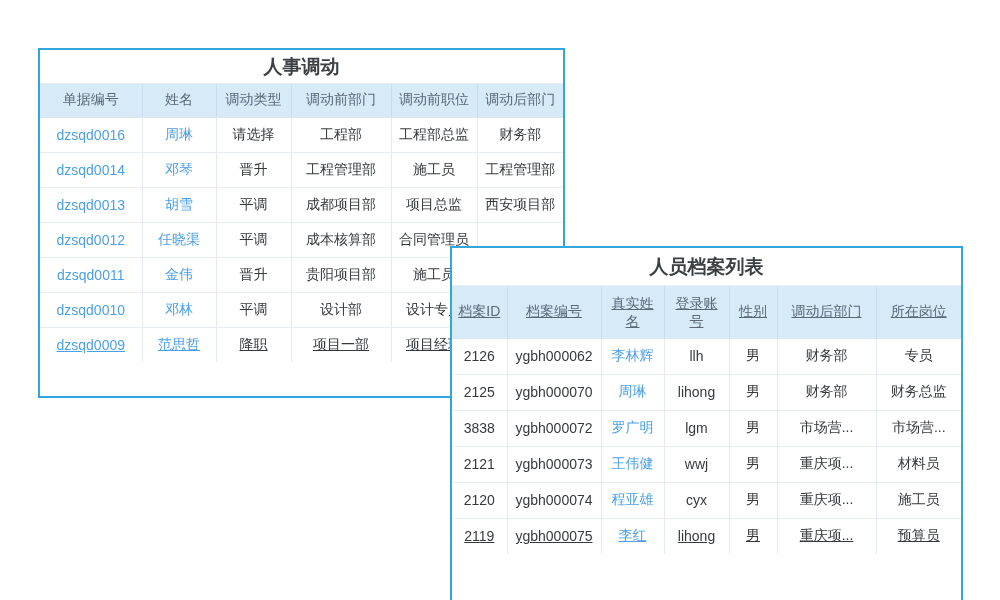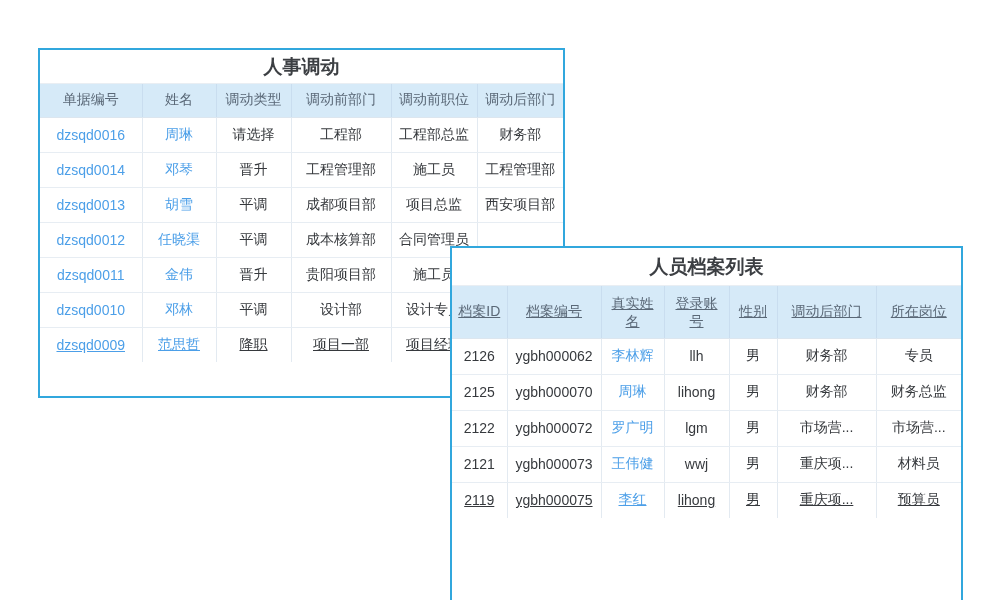--- a/index.html
+++ b/index.html
@@ -196,38 +196,47 @@
           <tr>
             <td>2125</td>
             <td>ygbh000070</td>
             <td class="cell-link">周琳</td>
             <td>lihong</td>
             <td>男</td>
             <td>财务部</td>
             <td>财务总监</td>
           </tr>
           <tr>
-            <td>2122</td>
+            <td>3838</td>
             <td>ygbh000072</td>
             <td class="cell-link">罗广明</td>
             <td>lgm</td>
             <td>男</td>
             <td>市场营...</td>
             <td>市场营...</td>
           </tr>
           <tr>
             <td>2121</td>
             <td>ygbh000073</td>
             <td class="cell-link">王伟健</td>
             <td>wwj</td>
             <td>男</td>
             <td>重庆项...</td>
             <td>材料员</td>
           </tr>
           <tr>
+            <td>2120</td>
+            <td>ygbh000074</td>
+            <td class="cell-link">程亚雄</td>
+            <td>cyx</td>
+            <td>男</td>
+            <td>重庆项...</td>
+            <td>施工员</td>
+          </tr>
+          <tr>
             <td>2119</td>
             <td>ygbh000075</td>
             <td class="cell-link">李红</td>
             <td>lihong</td>
             <td>男</td>
             <td>重庆项...</td>
             <td>预算员</td>
           </tr>
         </tbody>
       </table>

